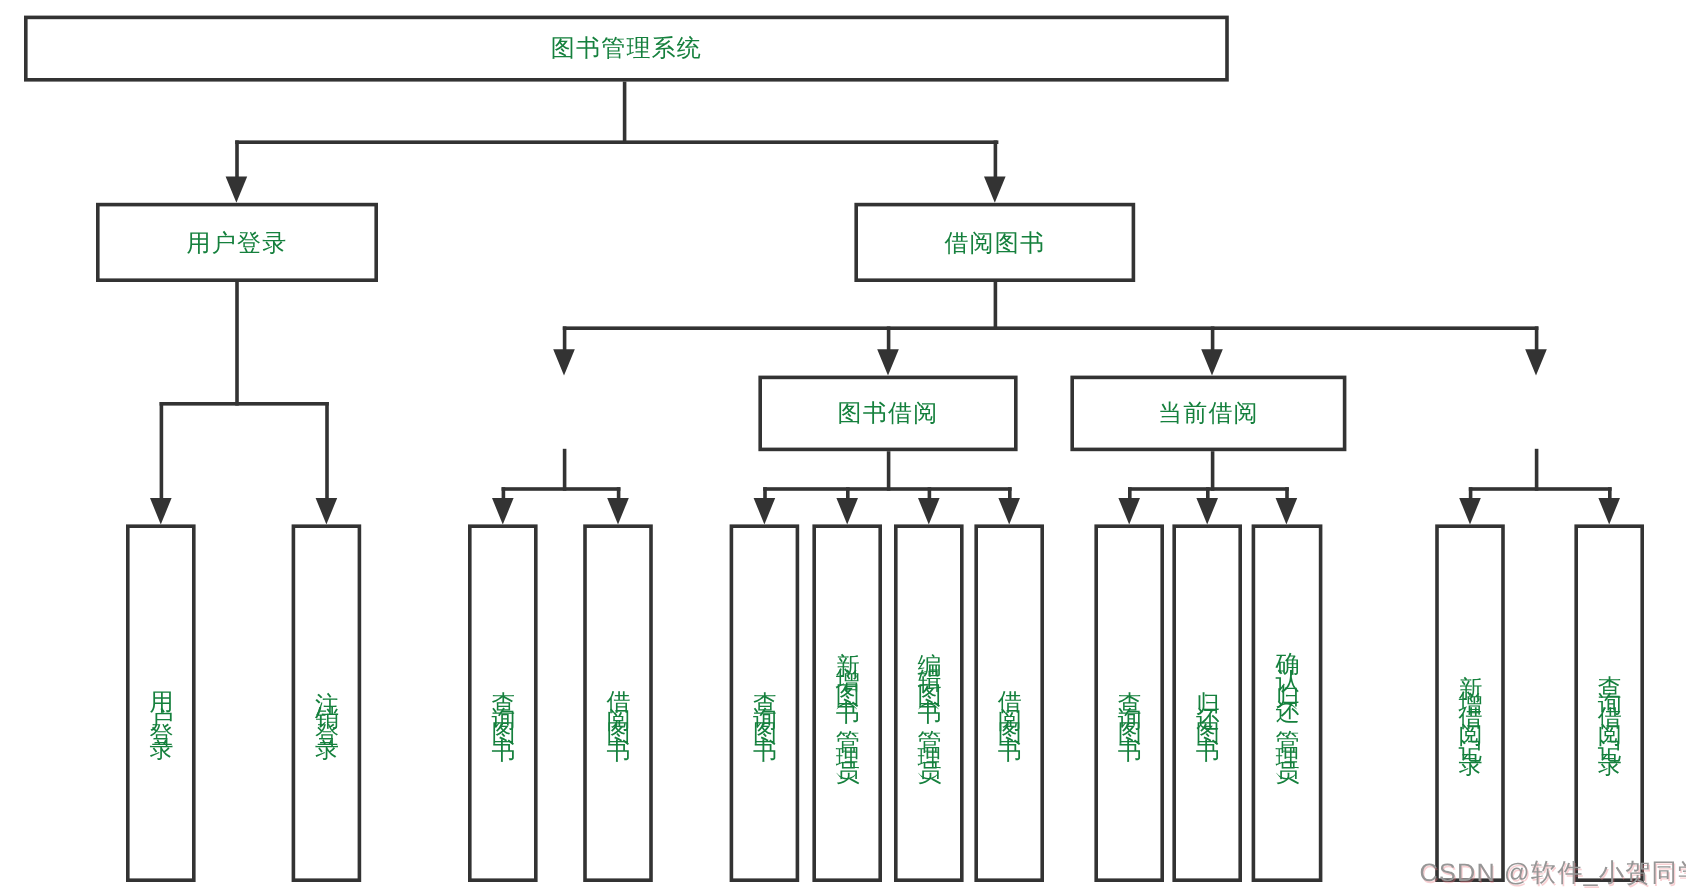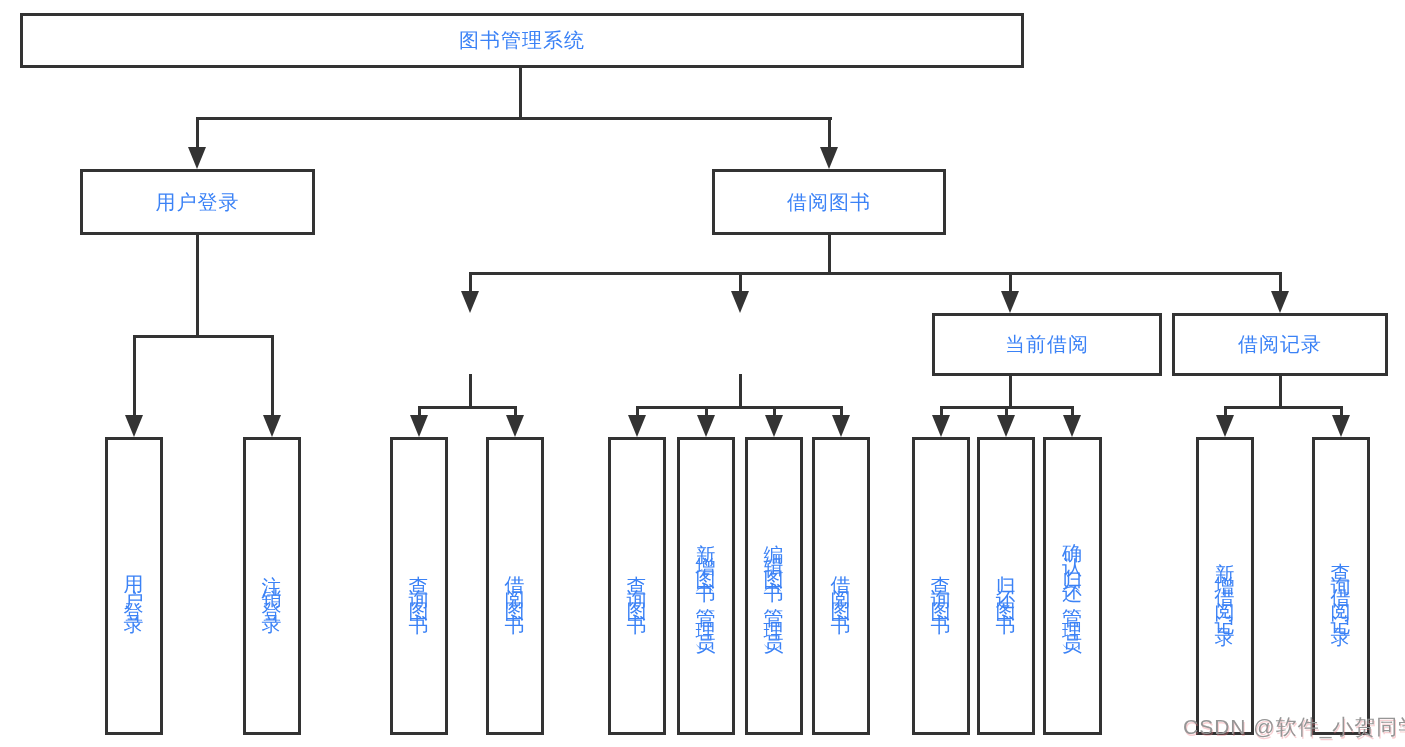--- a/index.html
+++ b/index.html
@@ -17,21 +17,21 @@
   }
   
   .node {
     position: absolute;
     box-sizing: border-box;
     border: 3px solid #333333;
     background: #ffffff;
     display: flex;
     align-items: center;
     justify-content: center;
-    color: #3b82f6;
+    color: #15803d;
     z-index: 2;
   }
   .node.hlabel span {
     font-size: 20px;
     letter-spacing: 1px;
     white-space: nowrap;
   }
   .node.leaf span {
     writing-mode: vertical-rl;
     text-orientation: mixed;
@@ -85,28 +85,28 @@
 
   <div class="node hlabel" style="left:80px; top:169px; width:235px; height:66px;">
     <span>用户登录</span>
   </div>
 
   <div class="node hlabel" style="left:712px; top:169px; width:234px; height:66px;">
     <span>借阅图书</span>
   </div>
 
 
-
-  <div class="node hlabel" style="left:932px; top:313px; width:230px; height:63px;text-align:center;">
+  <div class="node hlabel" style="left:632px; top:313px; width:216px; height:63px;">
+    <span>图书借阅</span>
+  </div>
+
+  <div class="node hlabel" style="left:892px; top:313px; width:230px; height:63px;text-align:center;">
     <span>当前借阅</span>
   </div>
 
-  <div class="node hlabel" style="left:1172px; top:313px; width:216px; height:63px;">
-    <span>借阅记录</span>
-  </div>
 
   <div class="node leaf" style="left:105px; top:437px; width:58px; height:298px;">
     <span>用户登录</span>
   </div>
   <div class="node leaf" style="left:243px; top:437px; width:58px; height:298px;">
     <span>注销登录</span>
   </div>
 
   <div class="node leaf" style="left:390px; top:437px; width:58px; height:298px;">
     <span>查询图书</span>

